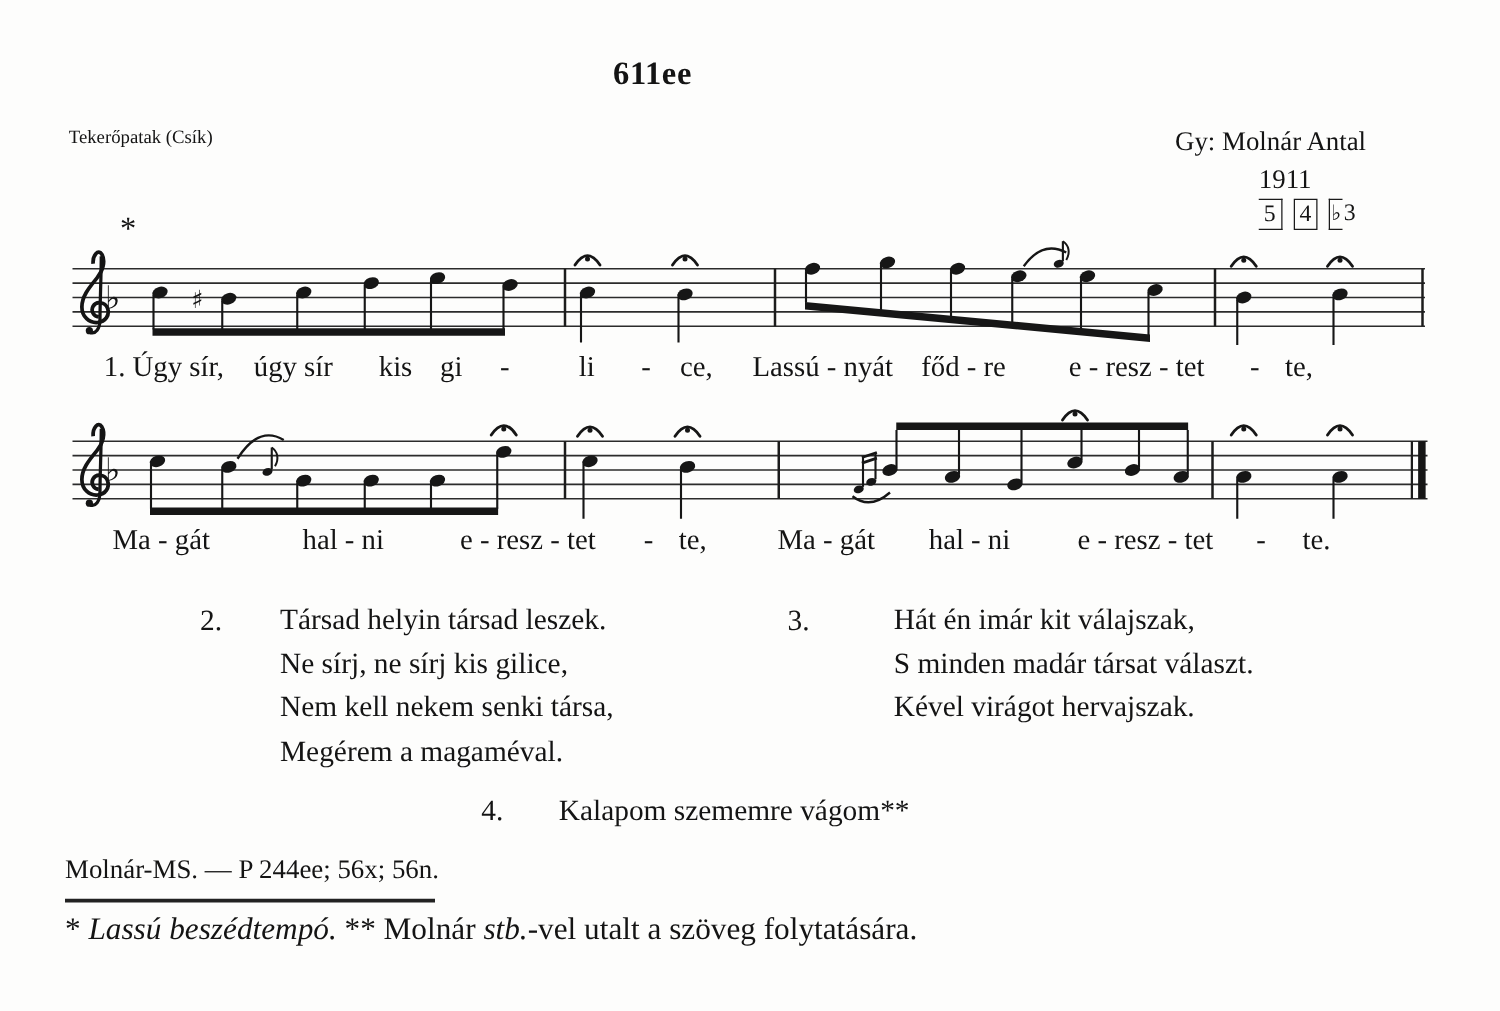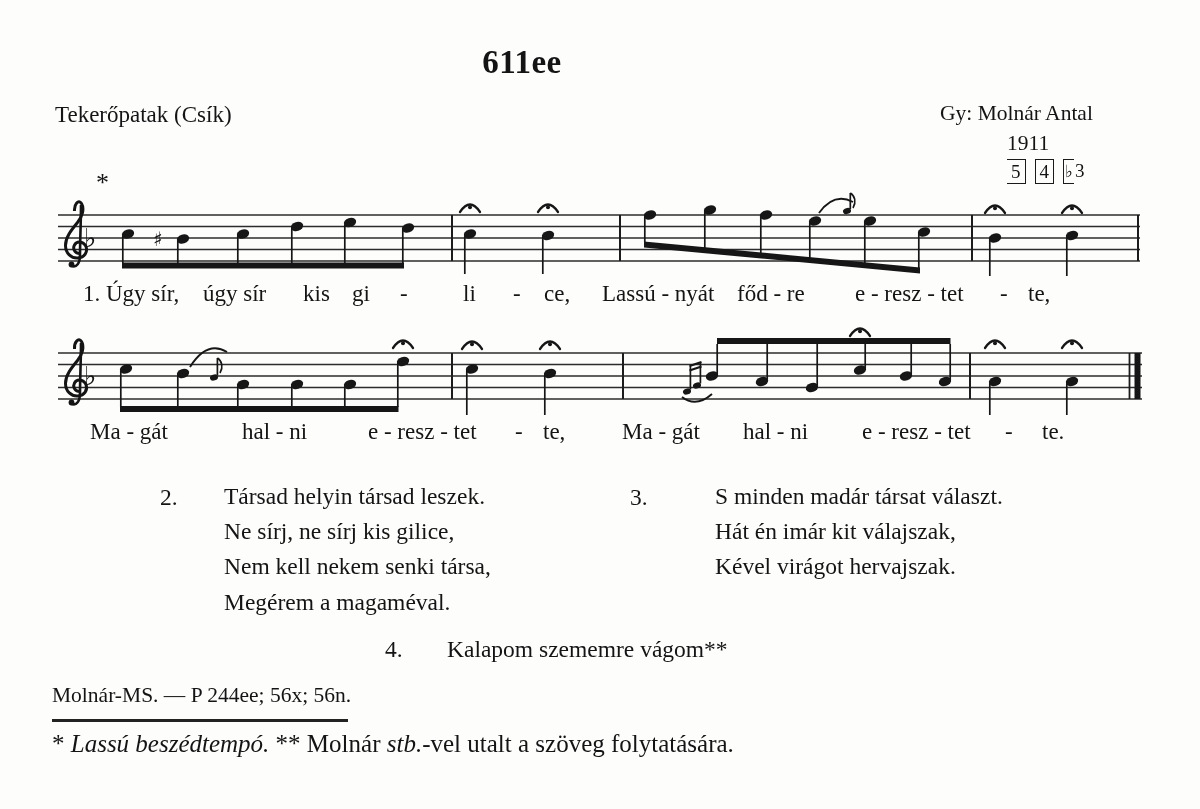--- a/index.html
+++ b/index.html
@@ -2,22 +2,22 @@
 <html><head>
 <meta charset="utf-8">
 <style>
   html,body{margin:0;padding:0;}
   body{
     width:1200px;height:809px;position:relative;overflow:hidden;
     background:#fdfdfc;color:#141414;
     font-family:"Liberation Serif", serif;
   }
   .abs{position:absolute;}
-  .title{left:0;top:44px;width:1044px;text-align:center;font-size:33px;font-weight:bold;letter-spacing:.5px;}
-  .origin{left:55px;top:102px;font-size:23px;text-align:right;}
+  .title{left:0;top:44px;width:1044px;text-align:center;font-size:26px;font-weight:bold;letter-spacing:.5px;}
+  .origin{left:55px;top:102px;font-size:15px;text-align:right;}
   .collector{left:940px;top:101px;width:205px;text-align:left;font-size:21.5px;}
   .year{left:1007px;top:131px;font-size:21.5px;}
   .cadence{left:1007px;top:159px;font-size:19px;display:flex;gap:9px;align-items:flex-start;}
   .cad{display:inline-block;padding:0 4px;line-height:23px;}
   .cad-first{border-top:1.7px solid #1a1a1a;border-right:1.7px solid #1a1a1a;border-bottom:1.7px solid #1a1a1a;}
   .cad-second{border:1.7px solid #1a1a1a;}
   .cad-flat{border-top:1.7px solid #1a1a1a;border-left:1.7px solid #1a1a1a;border-bottom:1.7px solid #1a1a1a;padding:0 1px;font-family:"DejaVu Sans",sans-serif;font-size:17px;}
   .cad-third{padding:0 1px;}
   .tempo-mark{left:96px;top:168px;font-size:26px;}
   .lyr-row{position:absolute;left:0;top:0;width:1200px;height:30px;font-size:23px;text-align:center;}
@@ -267,22 +267,22 @@
 <div class="abs verse-num" style="left:160px;top:484px;">2.</div>
 <div class="abs verse" style="left:224px;top:479px;">
   <div>Társad helyin társad leszek.</div>
   <div>Ne sírj, ne sírj kis gilice,</div>
   <div>Nem kell nekem senki társa,</div>
   <div>Megérem a magaméval.</div>
 </div>
 
 <div class="abs verse-num" style="left:630px;top:484px;">3.</div>
 <div class="abs verse" style="left:715px;top:479px;">
+  <div>Hát én imár kit válajszak,</div>
   <div>S minden madár társat választ.</div>
-  <div>Hát én imár kit válajszak,</div>
   <div>Kével virágot hervajszak.</div>
 </div>
 
 <div class="abs v4row" style="left:385px;top:636px;">4.</div>
 <div class="abs v4row" style="left:447px;top:636px;">Kalapom szememre vágom**</div>
 
 <div class="abs source">Molnár-MS. — P 244ee; 56x; 56n.</div>
 <div class="abs rule"></div>
 <div class="abs footnote"><span>*</span><span> </span><span class="it">Lassú beszédtempó.</span><span> </span><span>**</span><span> </span><span>Molnár</span><span> </span><span class="it">stb.</span><span>-vel utalt a szöveg folytatására.</span></div>
 

